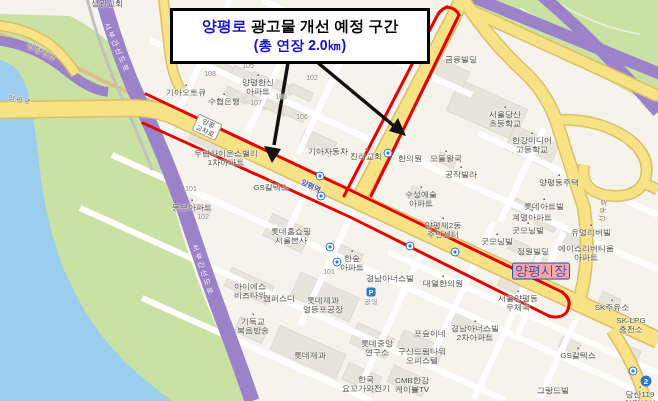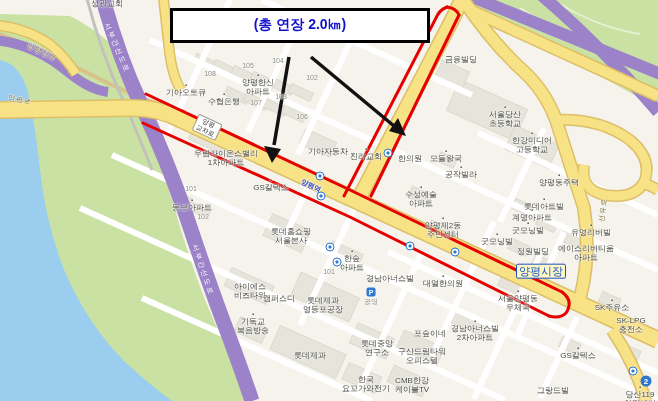--- a/index.html
+++ b/index.html
@@ -7,22 +7,22 @@
          font-family:"Liberation Sans","DejaVu Sans",sans-serif;padding-left:29px;}
   .stage svg{position:absolute;left:0;top:0;}
   .lbl{position:absolute;font-size:8px;color:#45453e;text-align:center;white-space:pre-line;
        line-height:1.15;text-shadow:0 0 2px #fff,0 0 2px #fff,0 0 2px #fff;
        transform:translate(-50%,-50%);z-index:5;}
   .lbl.num{color:#8b8b80;font-size:7px;}
   .lbl.road{color:#7a6c2e;font-size:7px;letter-spacing:1px;}
   .lbl.hwy{color:#fff;font-size:7px;text-shadow:none;letter-spacing:2px;z-index:4;}
   .lbl.chip{background:#fff;border:1px solid #9a9a90;border-radius:2px;padding:0 2px;
             font-size:6.5px;color:#333;text-shadow:none;line-height:1.2;}
-  .lbl.market{color:#1c50c8;border:1px solid #1c50c8;background:#fef9c3;padding:0 2px;
-              border-radius:2px;font-size:11px;text-shadow:none;}
+  .lbl.market{color:#1c50c8;border:1px solid #1c50c8;background:#fca5a5;padding:0 2px;
+              border-radius:2px;font-size:13px;text-shadow:none;}
   .lbl.station{color:#2d45c0;font-size:7px;font-weight:bold;}
   .with-ic::before{content:"▪";display:block;font-size:6px;line-height:5px;color:#55534c;}
   .tcirc{position:absolute;width:9px;height:9px;border:1.5px solid #2e77d0;border-radius:50%;
          background:#fff;transform:translate(-50%,-50%);box-sizing:border-box;z-index:6;}
   .tcirc::after{content:"";position:absolute;left:1.5px;top:1.5px;width:3px;height:3px;
                 background:#2e77d0;border-radius:1px;}
   .badge{position:absolute;width:11px;height:11px;border-radius:50%;background:#2e77d0;color:#fff;
          font-size:8px;font-weight:bold;display:flex;align-items:center;justify-content:center;
          transform:translate(-50%,-50%);z-index:6;}
   .pbadge{position:absolute;width:9px;height:9px;background:#2e77d0;color:#fff;font-size:7px;
@@ -259,16 +259,17 @@
       <div class="tcirc" style="left: 330px; top: 247px;"></div>
       <div class="tcirc" style="left: 337px; top: 262px;"></div>
       <div class="tcirc" style="left: 410px; top: 246px;"></div>
       <div class="tcirc" style="left: 455px; top: 252px;"></div>
       <div class="tcirc" style="left: 633px; top: 371px;"></div>
       <div class="badge" style="left: 646px; top: 381px;">2</div>
       <div class="pbadge" style="left: 371px; top: 292px;">P</div>
     </div>
 
   <div class="titlebox">
+    <div><span class="blue">양평로</span><span> 광고물 개선 예정 구간</span></div>
     <div class="blue l2">(총 연장 2.0㎞)</div>
   </div>
 
 </div>
 
 </body></html>

